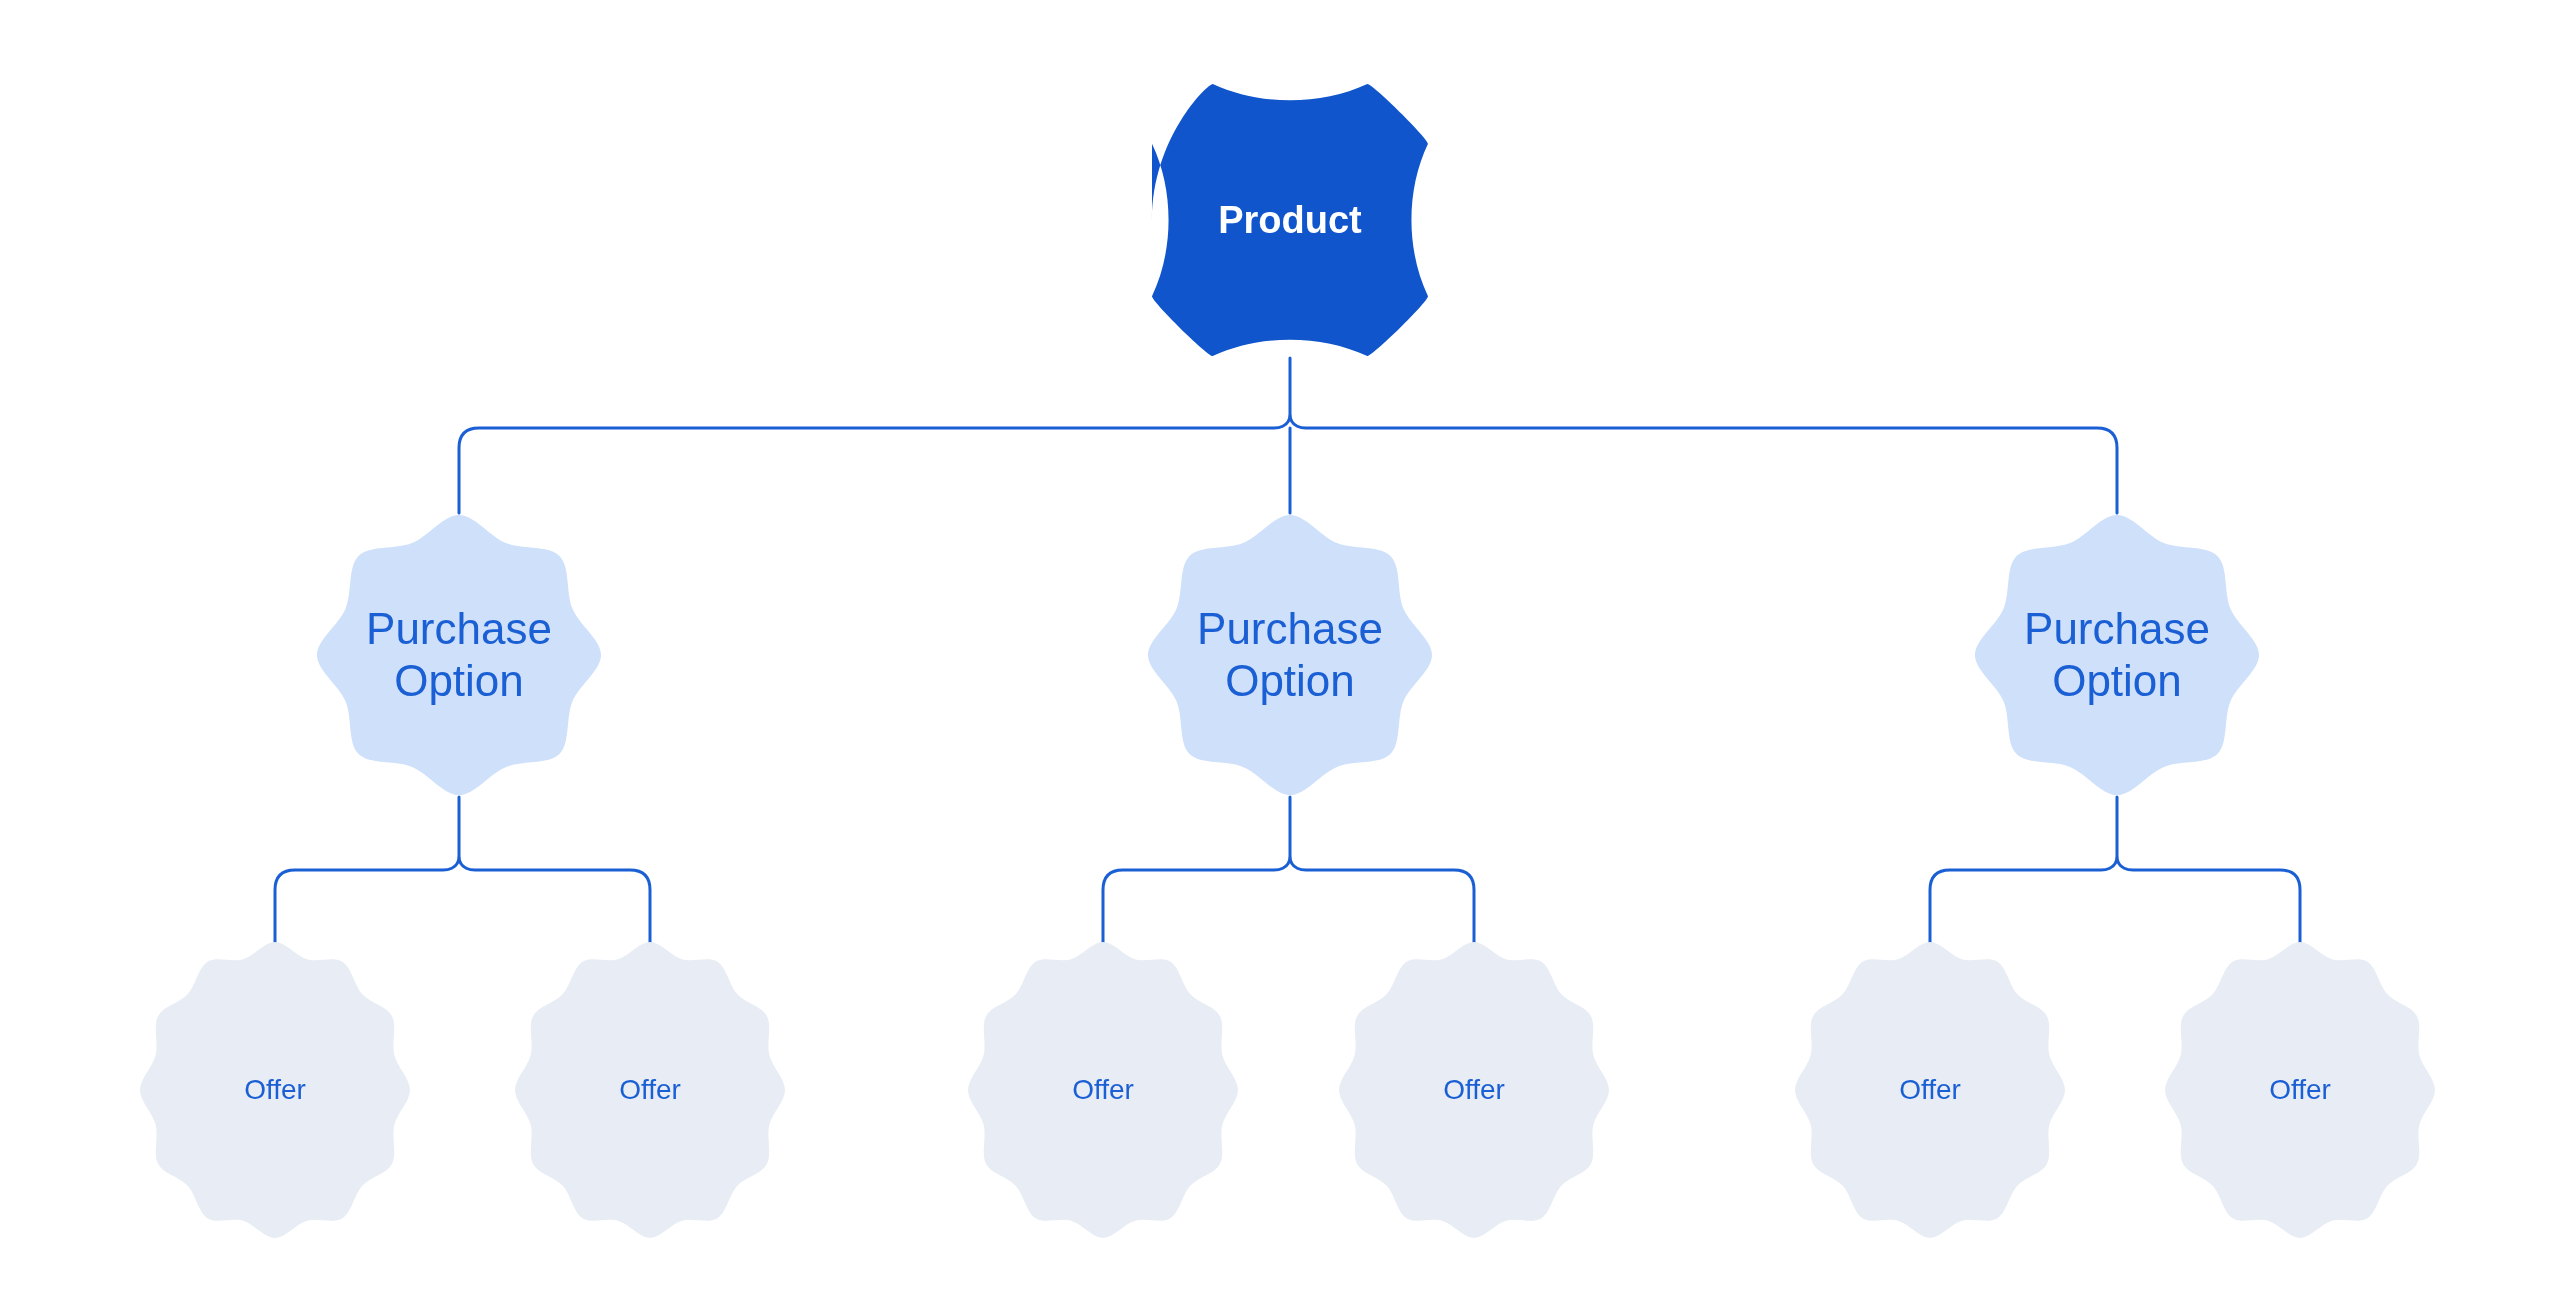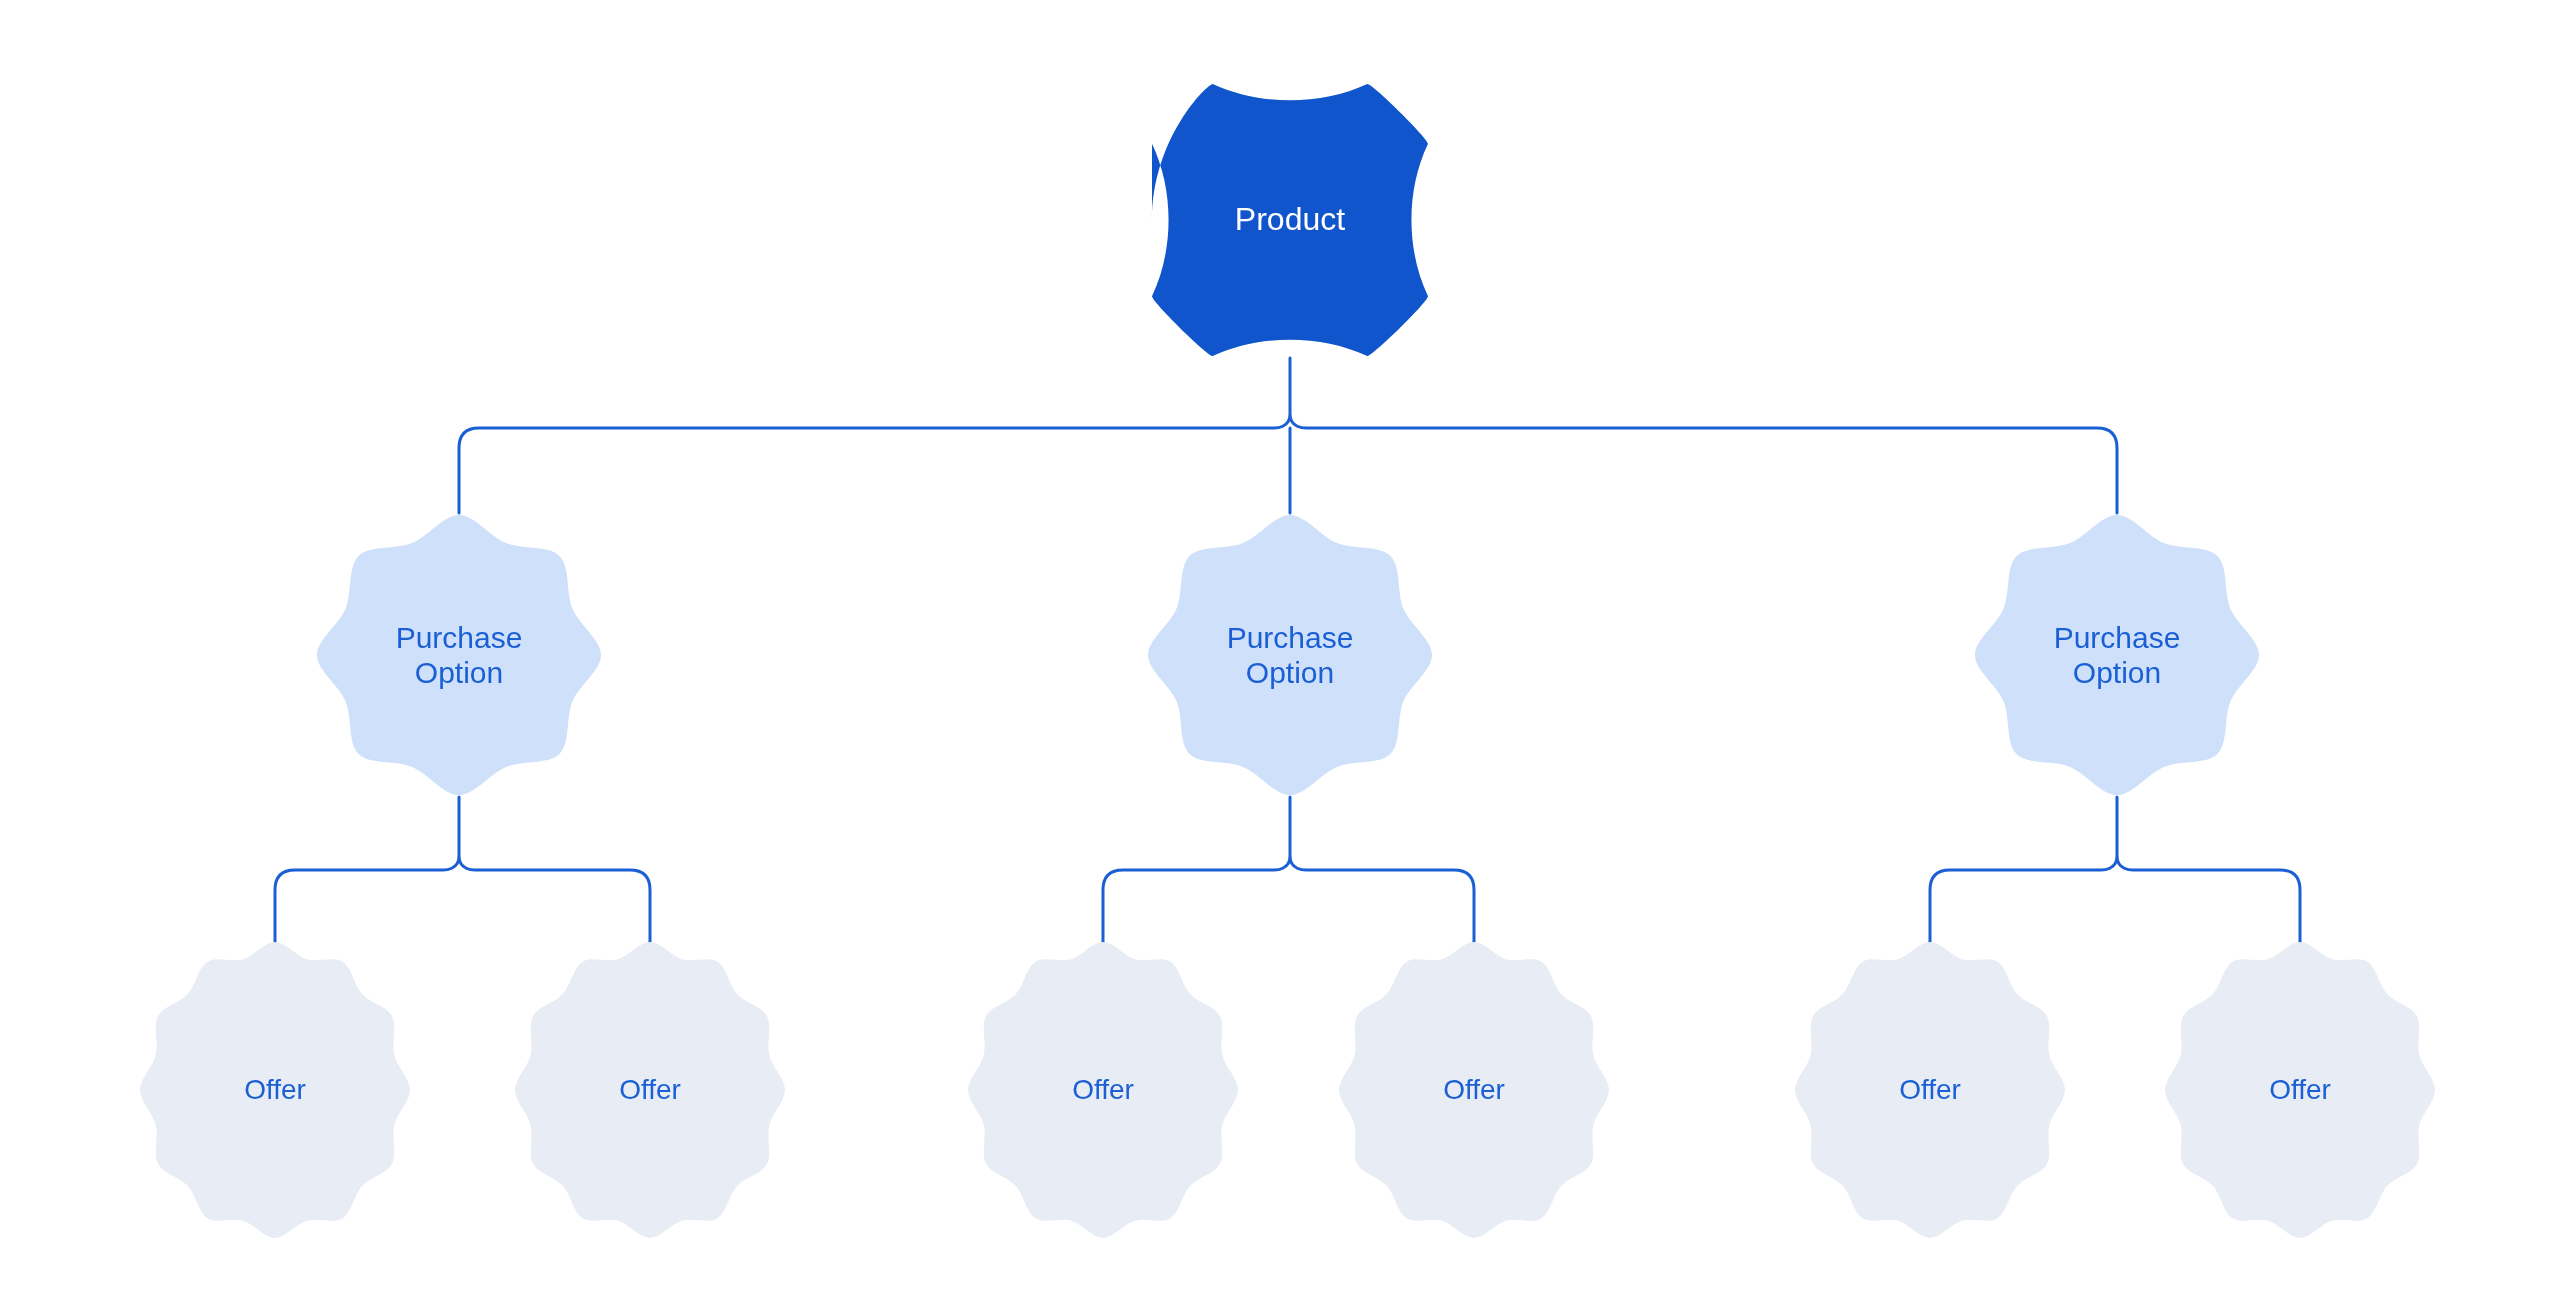--- a/index.html
+++ b/index.html
@@ -12,22 +12,22 @@
   #stage{position:relative;width:2560px;height:1312px;}
   #stage svg{position:absolute;left:0;top:0;width:2560px;height:1312px;}
   .node-label{
     position:absolute;
     text-align:center;
     line-height:1.18;
     white-space:pre-line;
     pointer-events:none;
     -webkit-font-smoothing:antialiased;
   }
-  .lbl-root{font-size:32px;font-weight:400;color:#FFFFFF;}
-  .lbl-mid{font-size:30px;font-weight:400;color:#1A5FD4;}
+  .lbl-root{font-size:38px;font-weight:700;color:#FFFFFF;}
+  .lbl-mid{font-size:44px;font-weight:400;color:#1A5FD4;}
   .lbl-leaf{font-size:28px;font-weight:400;color:#1A5FD4;}
 </style>
 </head>
 <body>
 
 <div id="stage">
 
   <svg id="gfx" viewBox="0 0 2560 1312" xmlns="http://www.w3.org/2000/svg" shape-rendering="geometricPrecision">
     <g id="connector-layer">
         <path d="M 1290 358 L 1290 414 M 1290 414 C 1290 428, 1276 428, 1274 428 L 479 428 Q 459 428 459 448 L 459 513 M 1290 414 C 1290 428, 1304 428, 1306 428 L 2097 428 Q 2117 428 2117 448 L 2117 513" fill="none" stroke="#1A5FD4" stroke-width="3" stroke-linecap="round" stroke-linejoin="round"></path>

